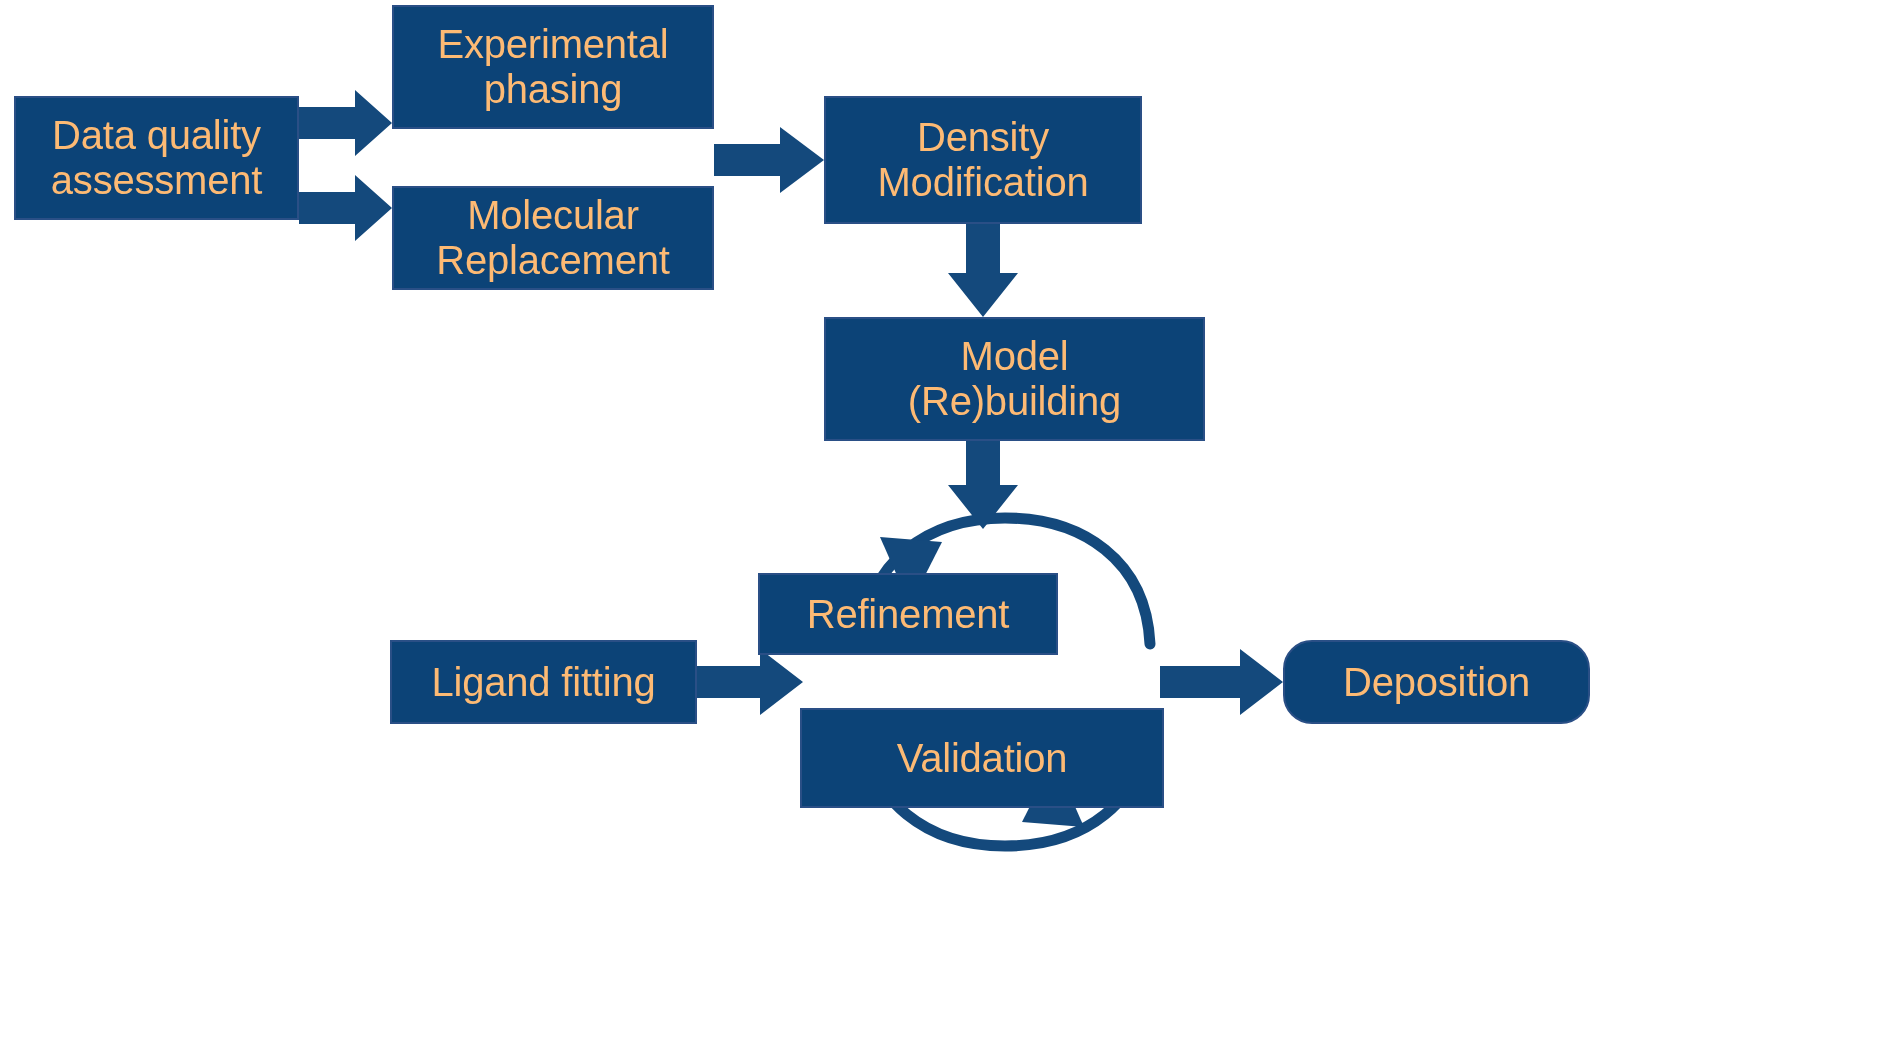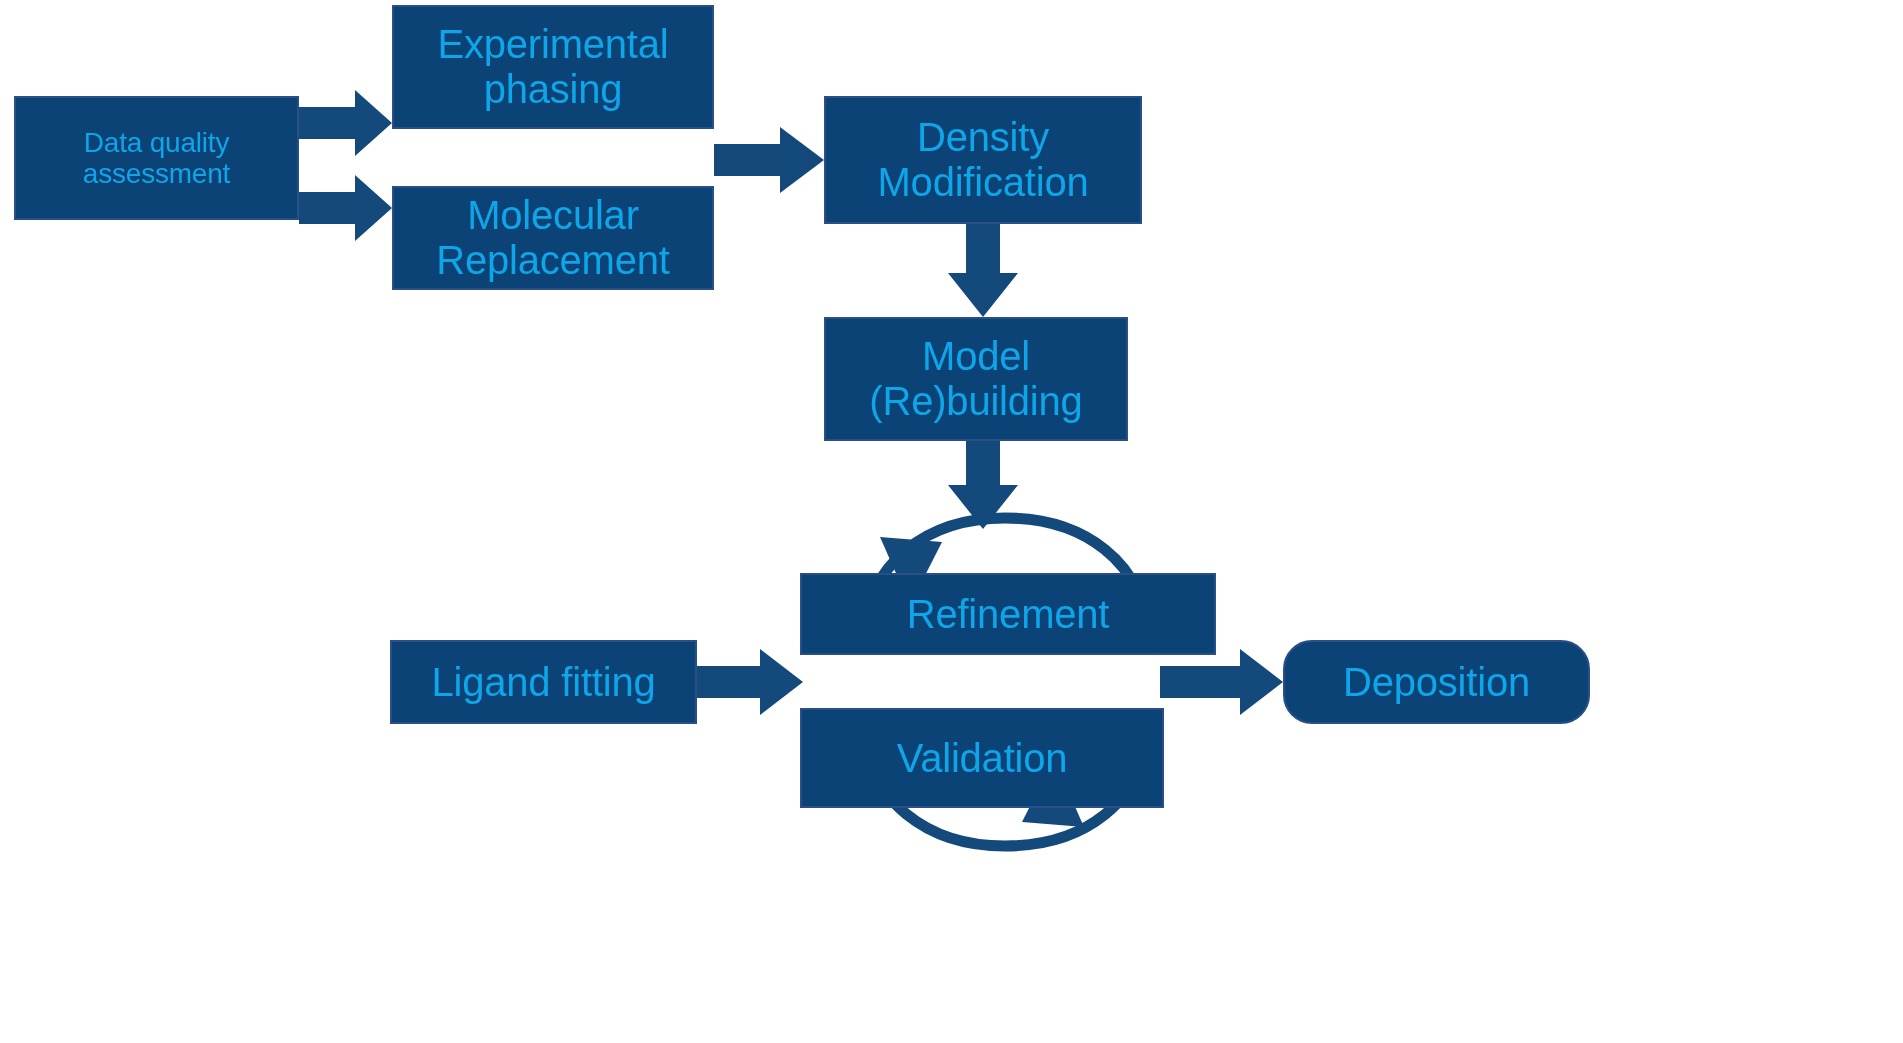--- a/index.html
+++ b/index.html
@@ -17,21 +17,21 @@
     position: relative;
     width: 1903px;
     height: 1043px;
     background: #ffffff;
   }
   .node {
     position: absolute;
     background: #0c4377;
     border: 2px solid #2a4f86;
     box-sizing: border-box;
-    color: #0ea5e9;
+    color: #fdba74;
     display: flex;
     align-items: center;
     justify-content: center;
     text-align: center;
     line-height: 1.12;
     font-weight: 400;
     letter-spacing: -0.2px;
     z-index: 3;
     white-space: pre-line;
   }
@@ -90,36 +90,36 @@
 
     <g>
       <polygon points="697,666 760,666 760,649 803,682 760,715 760,698 697,698" fill="#14497c"></polygon>
     </g>
 
     <g>
       <polygon points="1160,666 1240,666 1240,649 1283,682 1240,715 1240,698 1160,698" fill="#14497c"></polygon>
     </g>
   </svg>
 
-  <div class="node" style="left:14px; top:96px; width:285px; height:124px; font-size:28px;">Data quality
+  <div class="node" style="left:14px; top:96px; width:285px; height:124px; font-size:40px;">Data quality
 assessment</div>
 
   <div class="node" style="left:392px; top:5px; width:322px; height:124px; font-size:40px;">Experimental
 phasing</div>
 
   <div class="node" style="left:392px; top:186px; width:322px; height:104px; font-size:40px;">Molecular
 Replacement</div>
 
   <div class="node" style="left:824px; top:96px; width:318px; height:128px; font-size:40px;">Density
 Modification</div>
 
-  <div class="node" style="left:824px; top:317px; width:304px; height:124px; font-size:40px;">Model
+  <div class="node" style="left:824px; top:317px; width:381px; height:124px; font-size:40px;">Model
 (Re)building</div>
 
-  <div class="node" style="left:800px; top:573px; width:416px; height:82px; font-size:40px;">Refinement</div>
+  <div class="node" style="left:758px; top:573px; width:300px; height:82px; font-size:40px;">Refinement</div>
 
   <div class="node" style="left:800px; top:708px; width:364px; height:100px; font-size:40px;">Validation</div>
 
   <div class="node" style="left:390px; top:640px; width:307px; height:84px; font-size:40px;">Ligand fitting</div>
 
   <div class="node" style="left:1283px; top:640px; width:307px; height:84px; font-size:40px;border-radius:29px;">Deposition</div>
 
 </div>
 
 </body></html>

